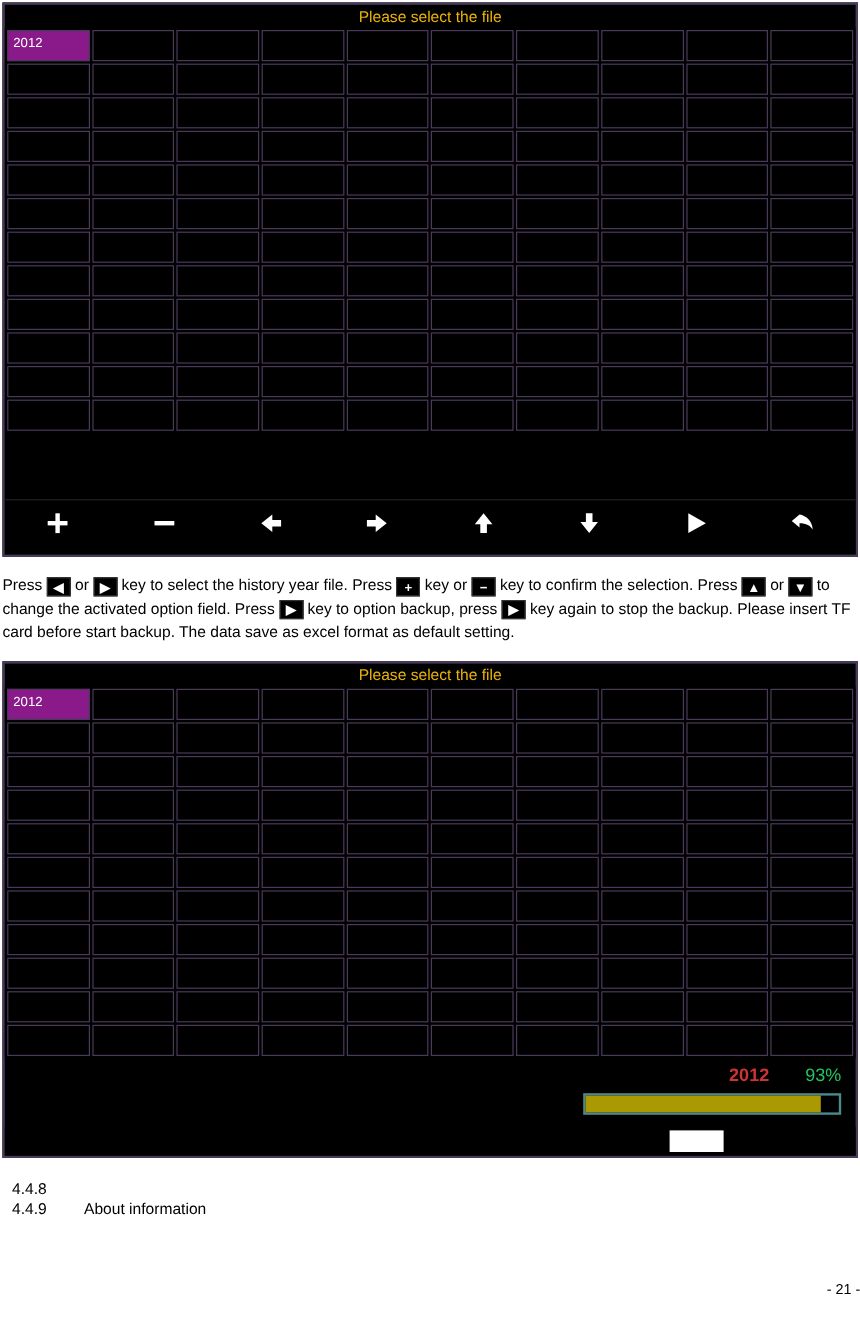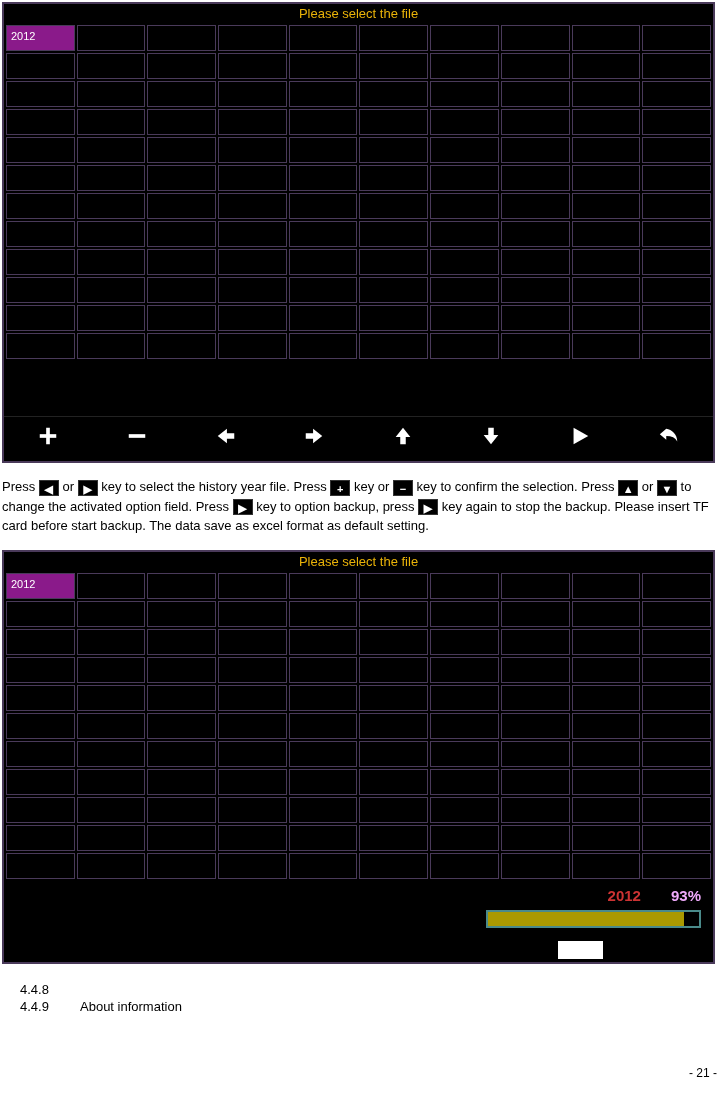--- a/index.html
+++ b/index.html
@@ -85,23 +85,23 @@
       padding: 6px 12px;
       gap: 30px;
       justify-content: flex-end;
     }
     .progress-label {
       color: #cc3333;
       font-size: 15px;
       font-weight: bold;
     }
     .progress-percent {
-      color: #f0abfc;
+      color: #22c55e;
       font-size: 15px;
-      font-weight: bold;
+      font-weight: normal;
     }
     .progress-bar-wrap {
       display: flex;
       justify-content: flex-end;
       padding: 0 12px 10px 12px;
     }
     .progress-bar-outer {
       width: 215px;
       height: 18px;
       border: 2px solid #4a8a8a;
@@ -121,21 +121,21 @@
     .bottom-white-box {
       position: absolute;
       right: 110px;
       top: 3px;
       width: 45px;
       height: 18px;
       background: #fff;
     }
     .section-list {
       font-size: 13px;
-      padding: 10px 20px;
+      padding: 10px 10px;
     }
     .section-item {
       display: flex;
       gap: 20px;
       margin-bottom: 2px;
     }
     .section-num {
       width: 40px;
     }
     .page-number {

